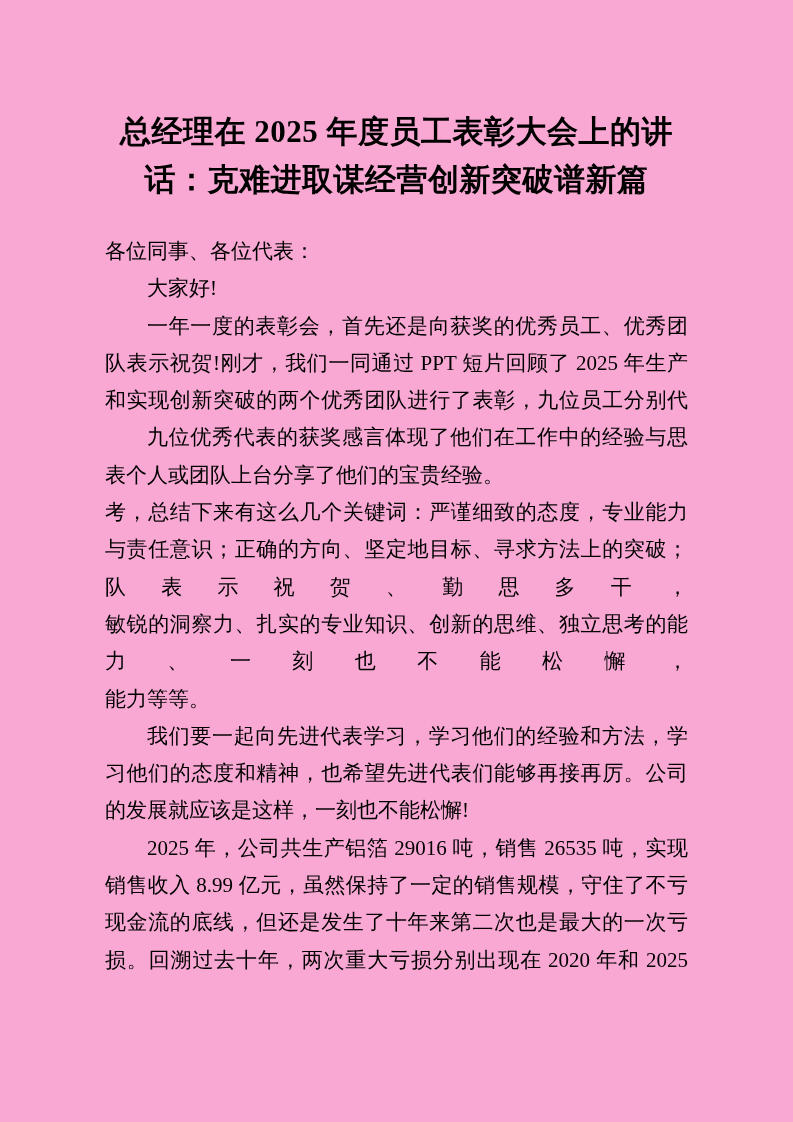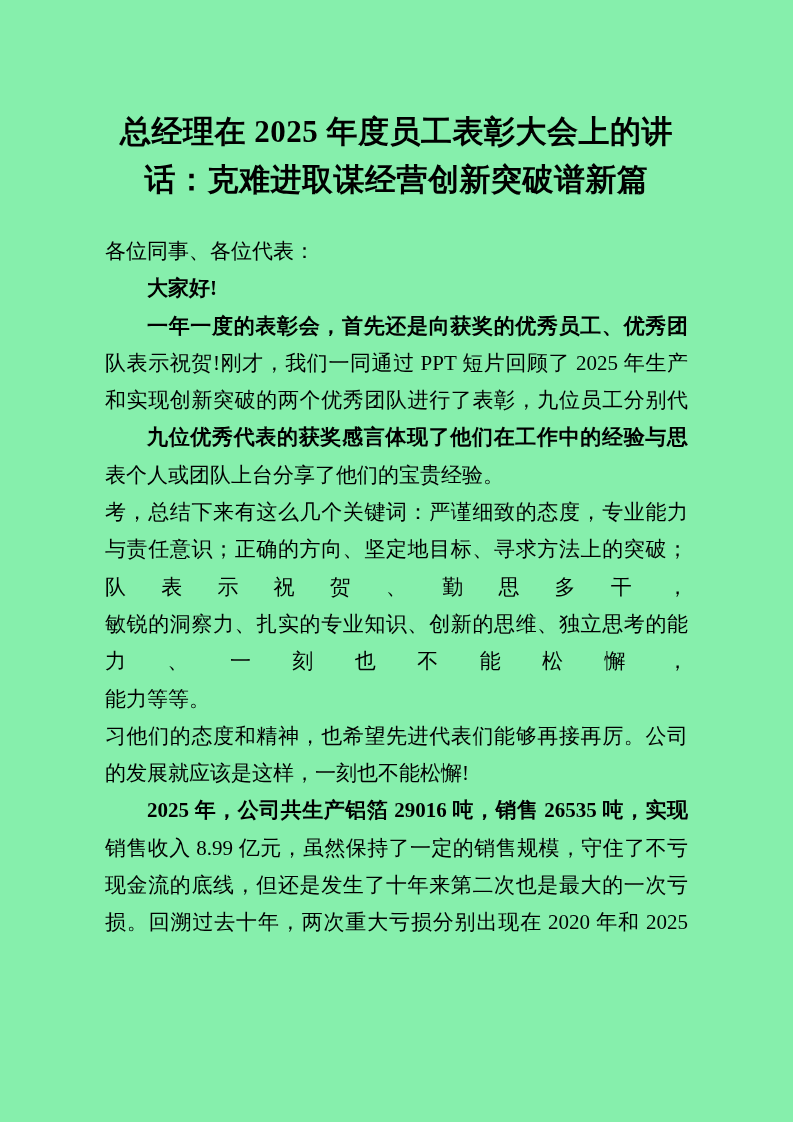--- a/index.html
+++ b/index.html
@@ -4,21 +4,21 @@
 <style>
   html, body {
     margin: 0;
     padding: 0;
     background: #ffffff;
   }
   .page {
     position: relative;
     width: 793px;
     height: 1122px;
-    background: #86efac;
+    background: #f9a8d4;
     color: #000000;
     font-family: "Liberation Serif", "DejaVu Serif", serif;
     overflow: hidden;
   }
   .doc-title {
     position: absolute;
     left: 105px;
     top: 108px;
     width: 583px;
     margin: 0;
@@ -38,21 +38,20 @@
   }
   .ln {
     height: 37.3px;
     text-align: justify;
     text-align-last: justify;
     word-break: keep-all;
     overflow: hidden;
   }
   .ln.first {
     text-indent: 42px;
-    font-weight: bold;
   }
   .ln.end {
     text-align: left;
     text-align-last: auto;
   }
 </style>
 </head>
 <body>
 
 <div class="page">
@@ -74,20 +73,21 @@
     <div class="ln first">九位优秀代表的获奖感言体现了他们在工作中的经验与思</div>
 
     <div class="ln end">表个人或团队上台分享了他们的宝贵经验。</div>
     <div class="ln">考，总结下来有这么几个关键词：严谨细致的态度，专业能力</div>
     <div class="ln">与责任意识；正确的方向、坚定地目标、寻求方法上的突破；</div>
     <div class="ln">队表示祝贺、勤思多干，实现个人能力与团队能力的共同提升；</div>
     <div class="ln">敏锐的洞察力、扎实的专业知识、创新的思维、独立思考的能</div>
     <div class="ln">力、一刻也不能松懈，以及具备快速响应政策调整和市场变化的</div>
     <div class="ln end">能力等等。</div>
 
+    <div class="ln first">我们要一起向先进代表学习，学习他们的经验和方法，学</div>
     <div class="ln">习他们的态度和精神，也希望先进代表们能够再接再厉。公司</div>
     <div class="ln end">的发展就应该是这样，一刻也不能松懈!</div>
 
     <div class="ln first">2025 年，公司共生产铝箔 29016 吨，销售 26535 吨，实现</div>
     <div class="ln">销售收入 8.99 亿元，虽然保持了一定的销售规模，守住了不亏</div>
     <div class="ln">现金流的底线，但还是发生了十年来第二次也是最大的一次亏</div>
     <div class="ln">损。回溯过去十年，两次重大亏损分别出现在 2020 年和 2025</div>
 
   </div>
 </div>

